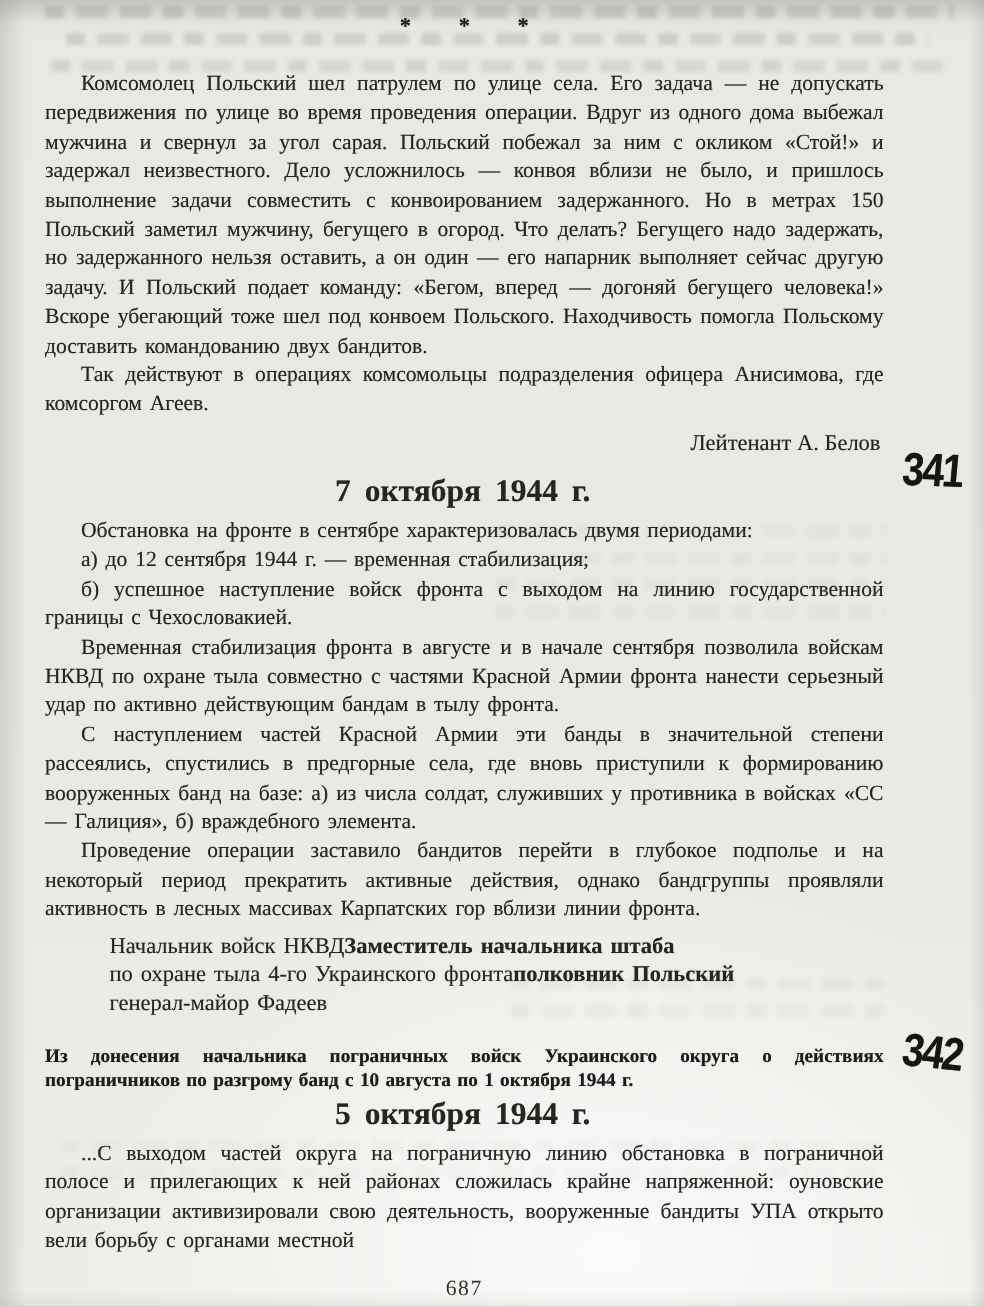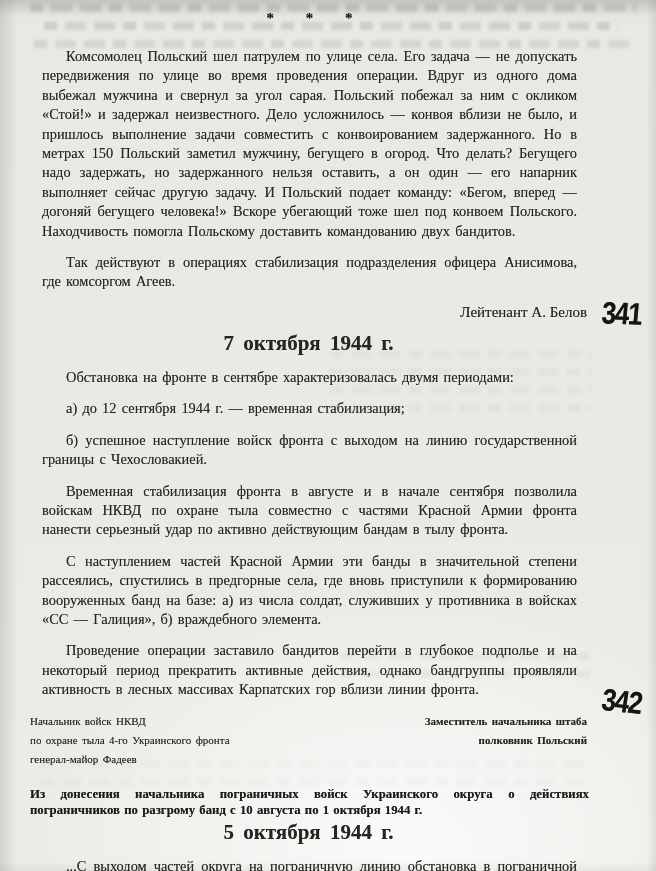--- a/index.html
+++ b/index.html
@@ -55,21 +55,21 @@
     text-align: center;
     font-size: 15px;
     font-weight: bold;
     letter-spacing: 14px;
     padding-left: 14px;   
     color: #1d1c1a;
     margin: 2px 0 20px 0;
     text-shadow: 0 0 .5px rgba(0,0,0,.5);
   }
   p.body {
-    margin: 12px;
+    margin: 0;
     font-size: 14.4px;
     line-height: 19.4px;
     text-align: justify;
     text-indent: 24px;
     word-spacing: 1.6px;
     text-shadow: 0 0 .45px rgba(30,28,25,.45);
   }
   .byline {
     text-align: right;
     font-size: 15px;
@@ -91,25 +91,26 @@
     text-align: center;
     font-size: 21px;
     margin: 1px 2px 5px 0;
     word-spacing: 4px;
     text-shadow: 0 0 .45px rgba(30,28,25,.45);
     font-weight: bold;
   }
   .sig-block { margin: 5px 0 16px 0; }
   .sig-row {
     display: flex;
-    justify-content: space-between;
-    font-size: 11px;
+    justify-content: flex-start;
+    font-size: 15px;
     line-height: 19.4px;
     word-spacing: 1.6px;
     text-shadow: 0 0 .45px rgba(30,28,25,.45);
+    margin-left: 43px;
   }
   .sig-row .right { text-align: right; padding-right: 2px; font-weight: bold; }
 
   .margin-number {
     position: absolute;
     font-family: "Liberation Sans", "DejaVu Sans", sans-serif;
     font-weight: 700;
     font-size: 31px;
     letter-spacing: -1.5px;
     color: #161513;
@@ -155,21 +156,21 @@
   <div class="bleed bleed-bot">
     <div class="row"></div>
       <div class="row"></div>
   </div>
 
   <div class="textblock">
 
     <div class="separator">* * *</div>
 
     <p class="body">Комсомолец Польский шел патрулем по улице села. Его задача — не допускать передвижения по улице во время проведения операции. Вдруг из одного дома выбежал мужчина и свернул за угол сарая. Польский побежал за ним с окликом «Стой!» и задержал неизвестного. Дело усложнилось — конвоя вблизи не было, и пришлось выполнение задачи совместить с конвоированием задержанного. Но в метрах 150 Польский заметил мужчину, бегущего в огород. Что делать? Бегущего надо задержать, но задержанного нельзя оставить, а он один — его напарник выполняет сейчас другую задачу. И Польский подает команду: «Бегом, вперед — догоняй бегущего человека!» Вскоре убегающий тоже шел под конвоем Польского. Находчивость помогла Польскому доставить командованию двух бандитов.</p>
-    <p class="body">Так действуют в операциях стабилизация подразделения офицера Анисимова, где комсоргом Агеев.</p>
+    <p class="body">Так действуют в операциях комсомольцы подразделения офицера Анисимова, где комсоргом Агеев.</p>
 
     <div class="byline">Лейтенант А. Белов</div>
 
     <div class="doc-date">7 октября 1944 г.</div>
 
     <p class="body">Обстановка на фронте в сентябре характеризовалась двумя периодами:</p>
     <p class="body">а) до 12 сентября 1944 г. — временная стабилизация;</p>
     <p class="body">б) успешное наступление войск фронта с выходом на линию государственной границы с Чехословакией.</p>
     <p class="body">Временная стабилизация фронта в августе и в начале сентября позволила войскам НКВД по охране тыла совместно с частями Красной Армии фронта нанести серьезный удар по активно действующим бандам в тылу фронта.</p>
     <p class="body">С наступлением частей Красной Армии эти банды в значительной степени рассеялись, спустились в предгорные села, где вновь приступили к формированию вооруженных банд на базе: а) из числа солдат, служивших у противника в войсках «СС — Галиция», б) враждебного элемента.</p>

